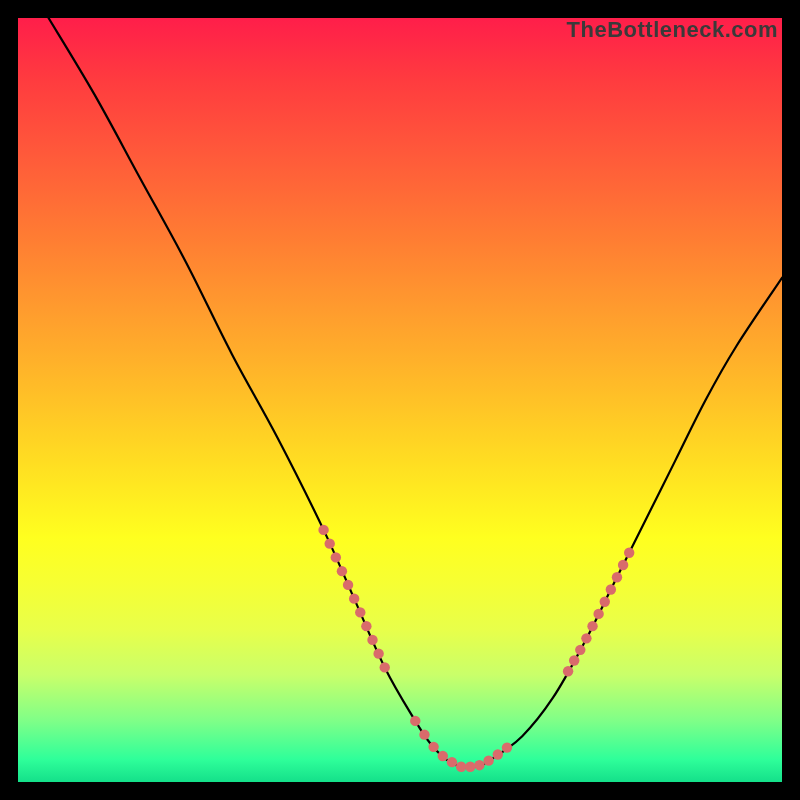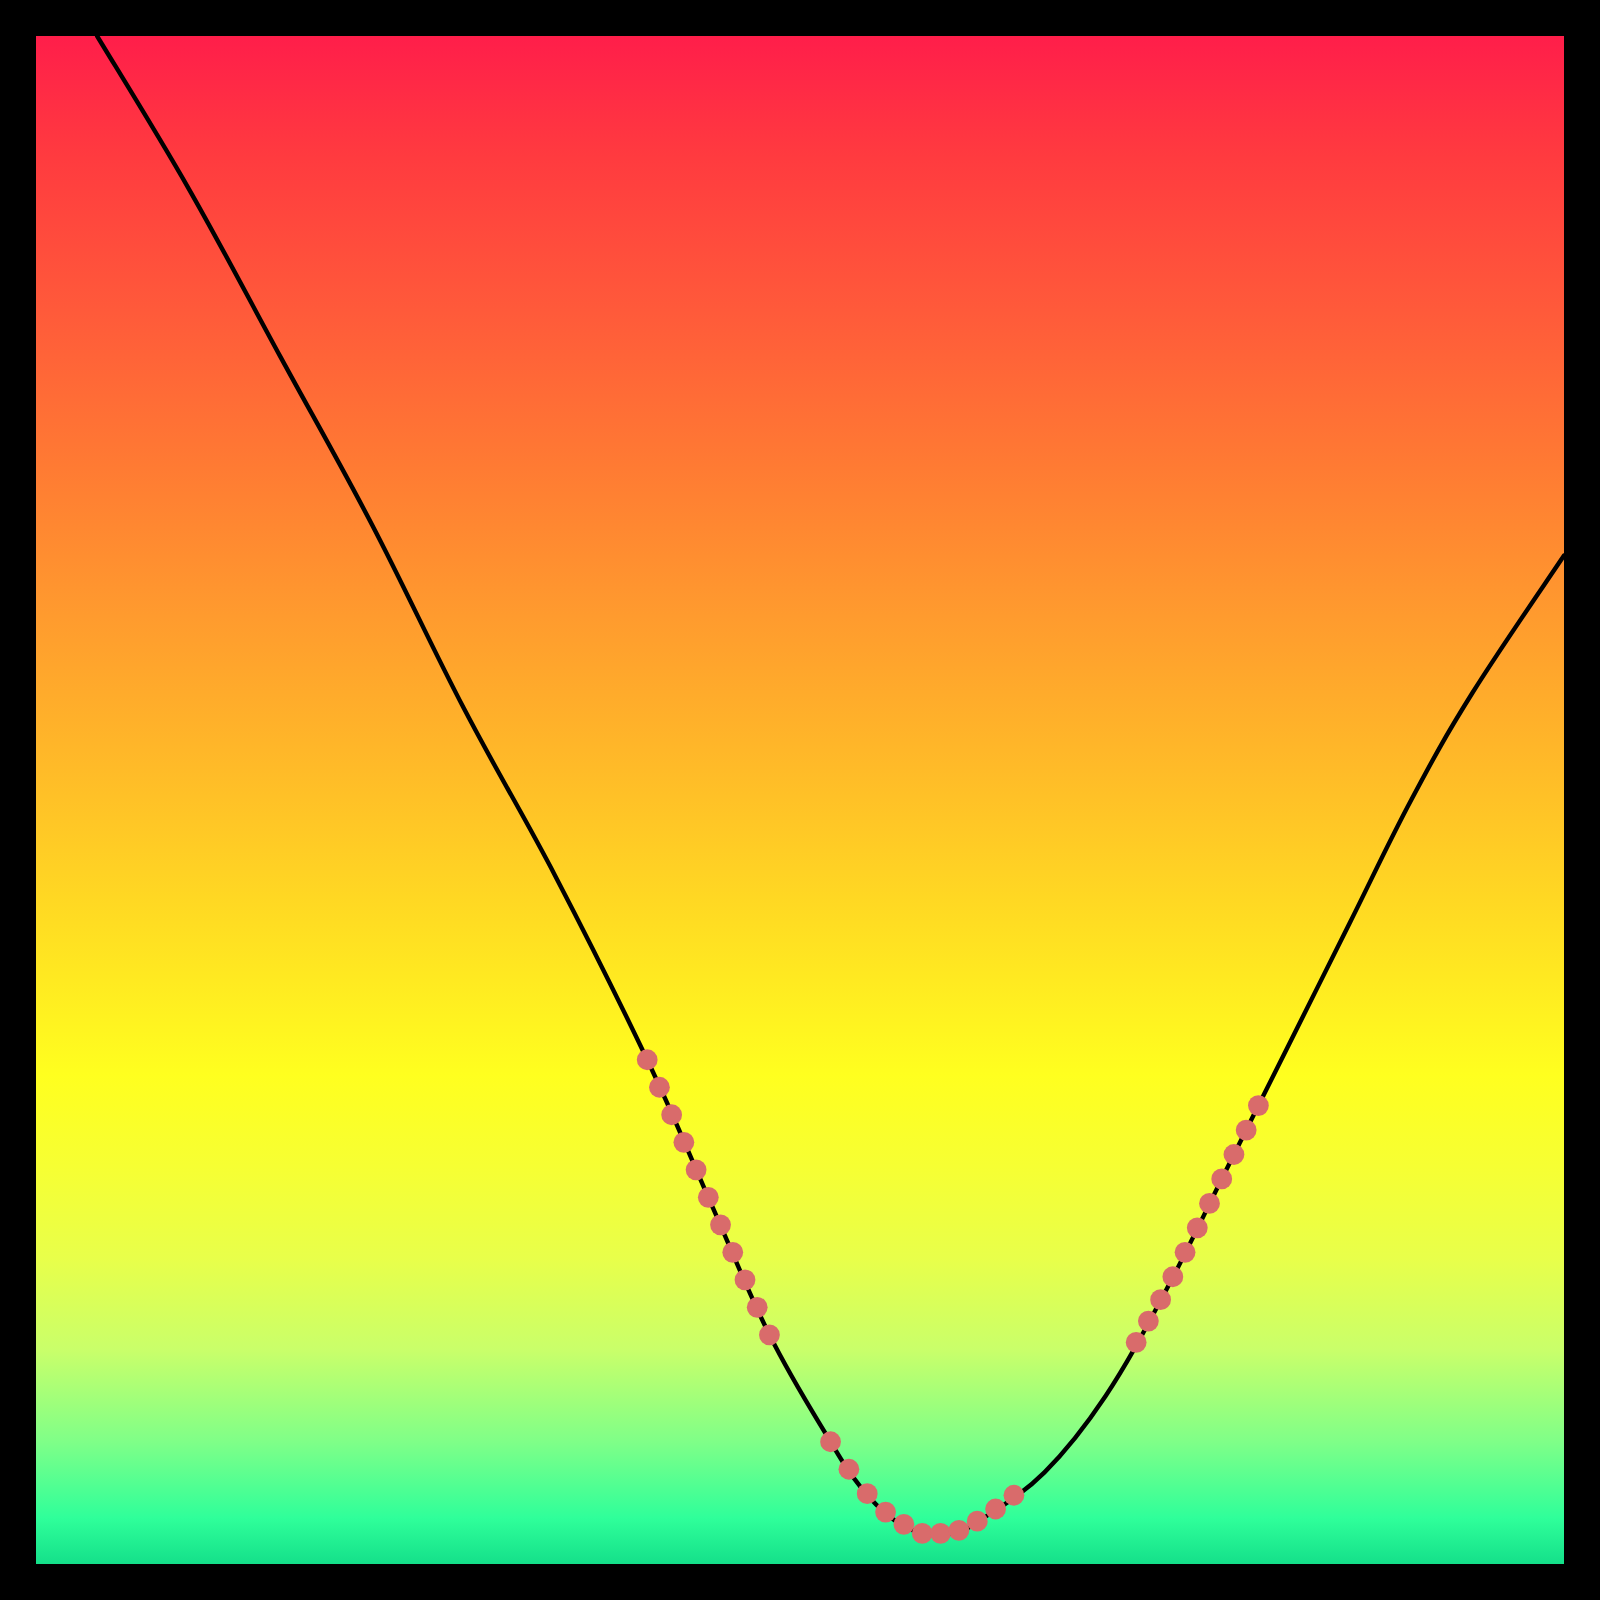--- a/index.html
+++ b/index.html
@@ -115,14 +115,15 @@
           <circle cx="574.53" cy="608.14" r="5.2" fill="#d96b6b"></circle>
           <circle cx="580.64" cy="595.92" r="5.2" fill="#d96b6b"></circle>
           <circle cx="586.75" cy="583.70" r="5.2" fill="#d96b6b"></circle>
           <circle cx="592.86" cy="571.47" r="5.2" fill="#d96b6b"></circle>
           <circle cx="598.98" cy="559.25" r="5.2" fill="#d96b6b"></circle>
           <circle cx="605.09" cy="547.02" r="5.2" fill="#d96b6b"></circle>
           <circle cx="611.20" cy="534.80" r="5.2" fill="#d96b6b"></circle>
         </g>
     </svg>
 
+    <div class="watermark">TheBottleneck.com</div>
   </div>
 </div>
 
 </body></html>

